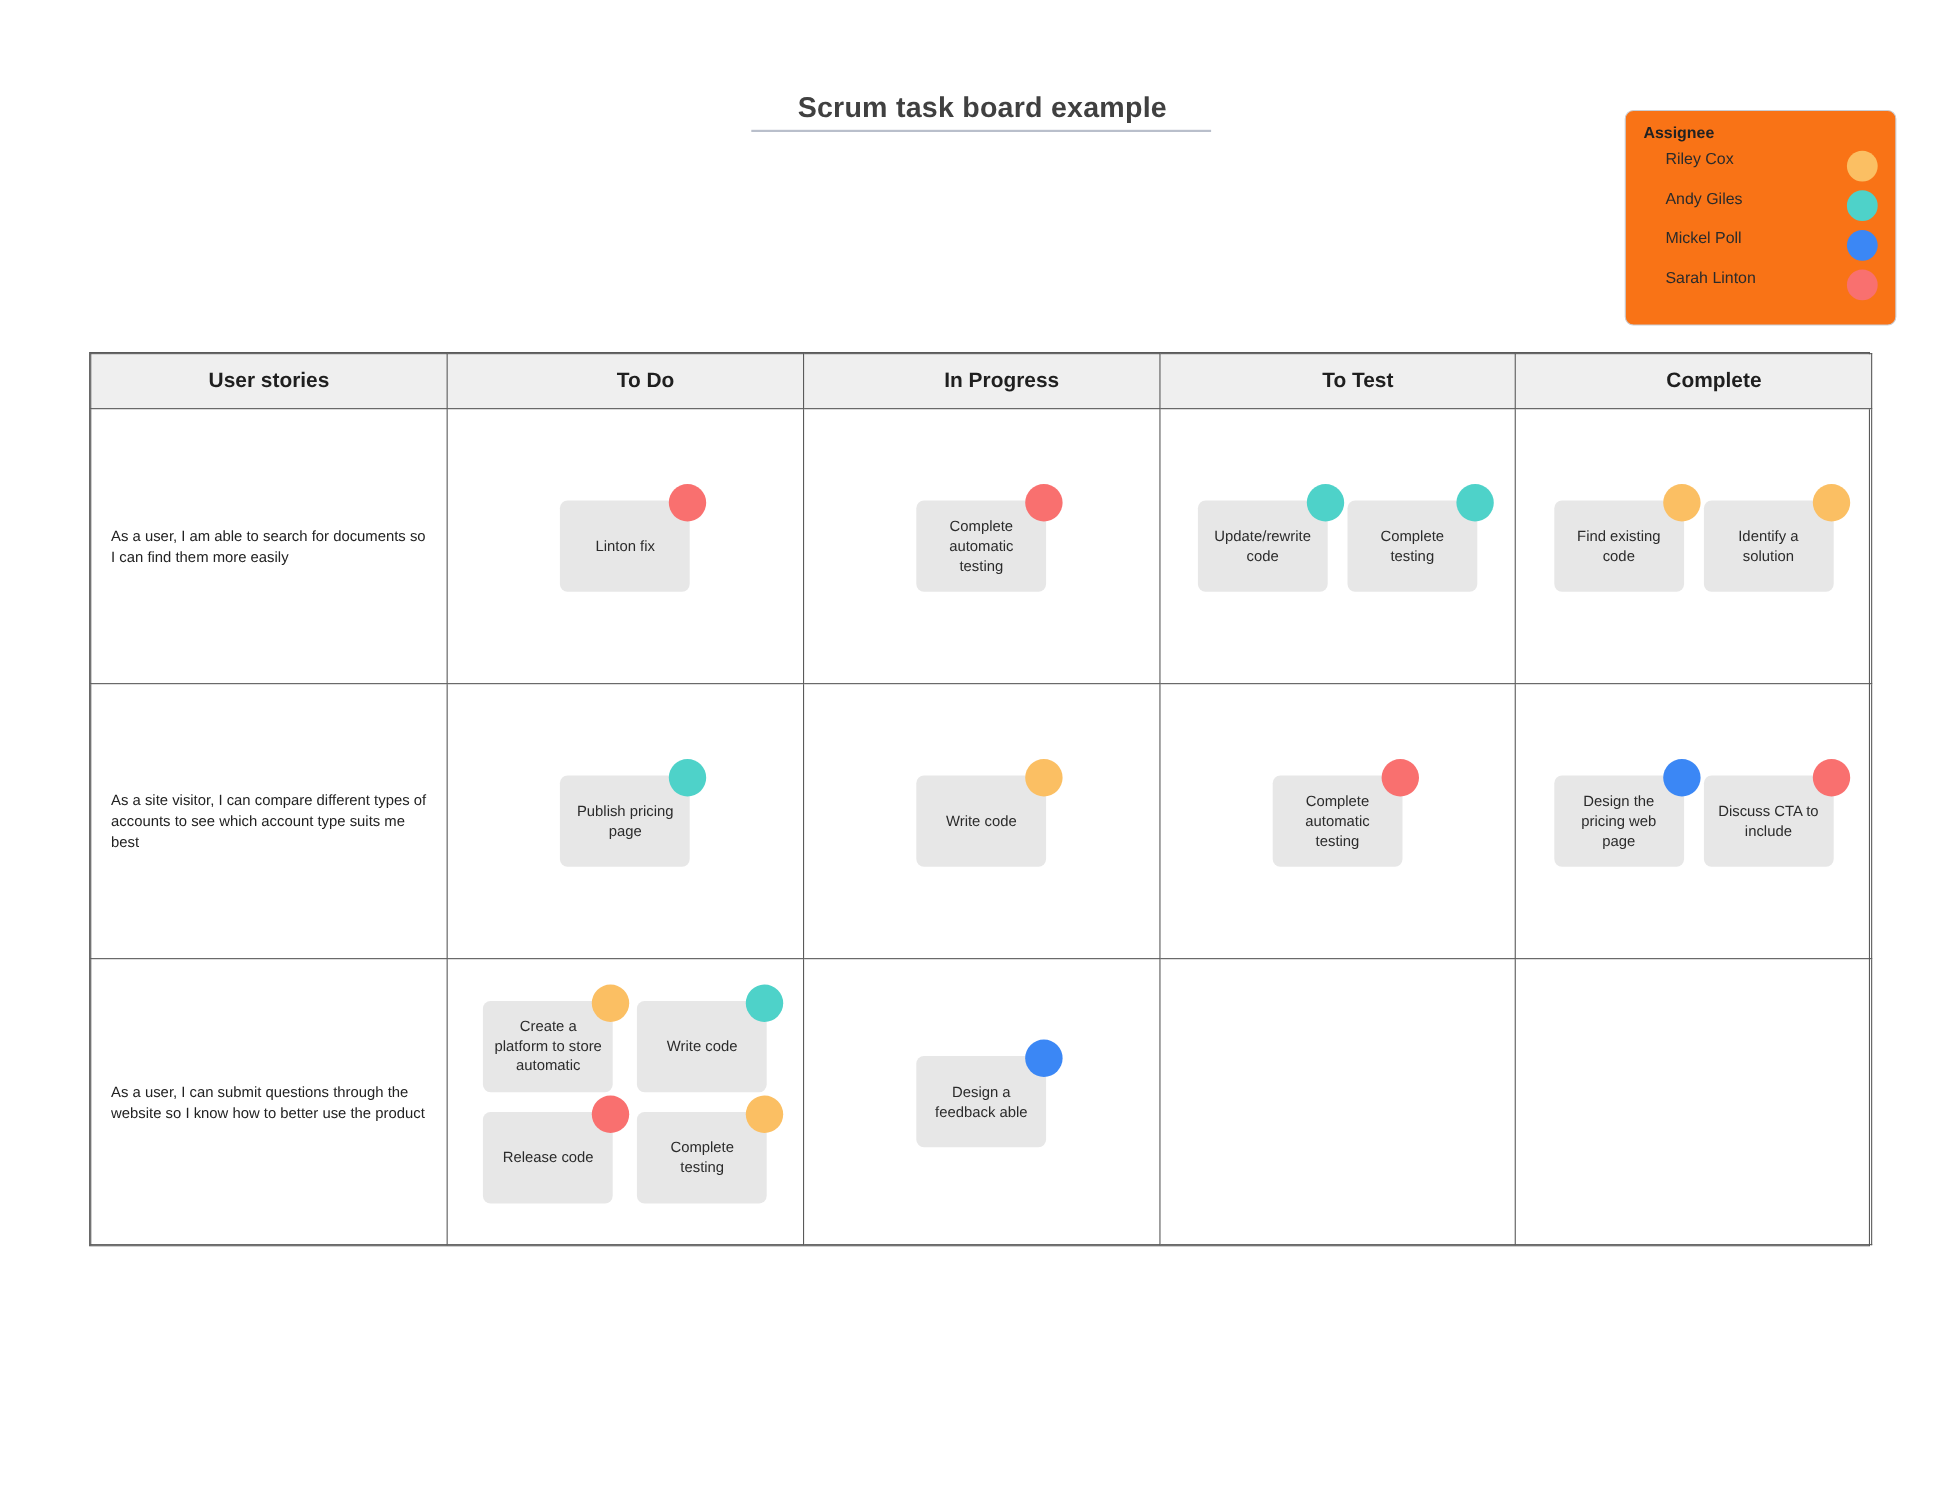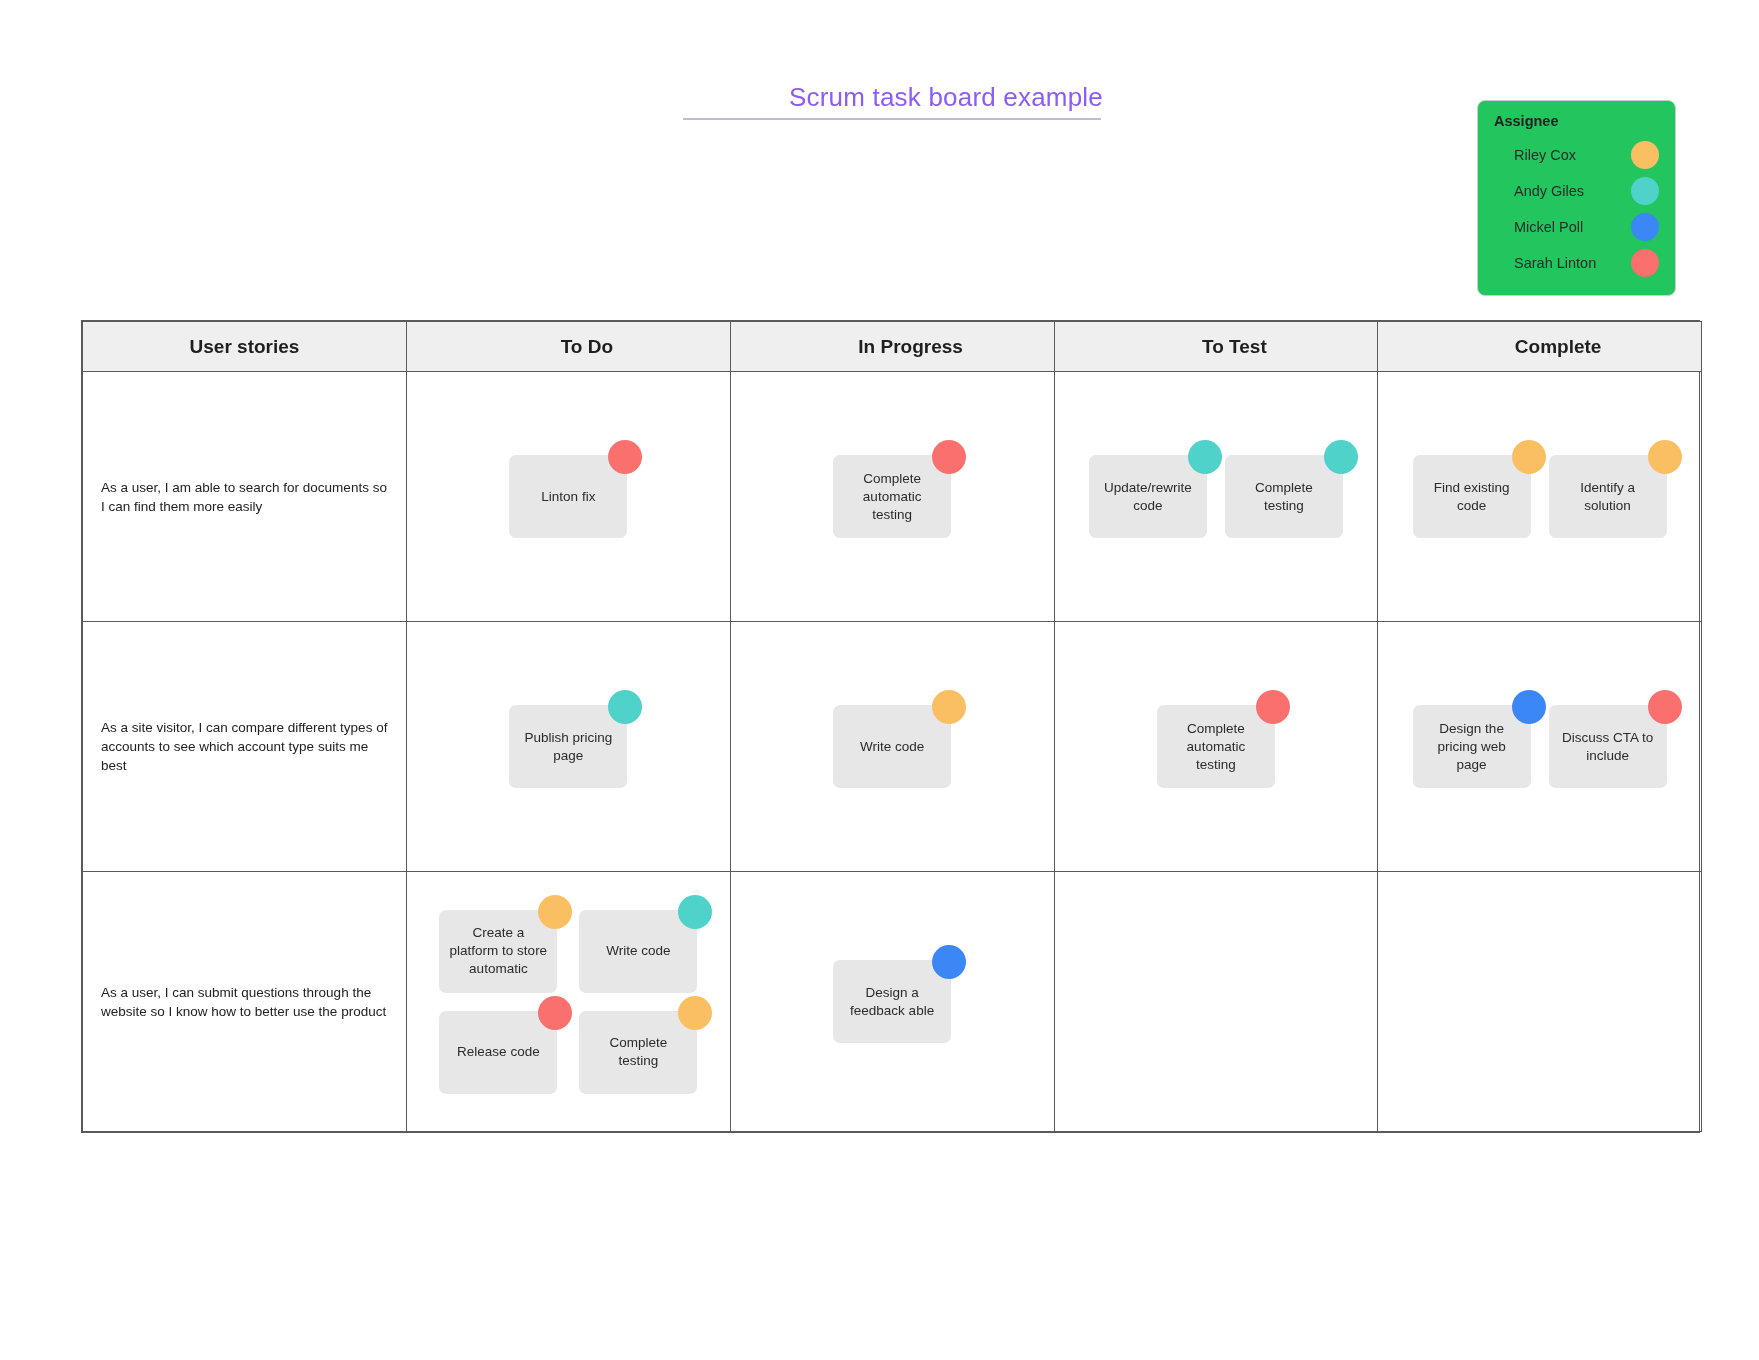--- a/index.html
+++ b/index.html
@@ -13,53 +13,51 @@
 
   
   .title-wrap {
     position: absolute;
     left: 683px; top: 80px;
     width: 420px;
     text-align: center;
   }
   .board-title {
     font-size: 26px;
-    font-weight: normal;
-    color: #8b5cf6;
+    font-weight: bold;
+    color: #404040;
     letter-spacing: .2px;
     line-height: 34px;
     white-space: nowrap;
-    text-align: right;
   }
   .title-rule {
     margin-top: 4px;
     height: 2px;
     background: #b9bfcb;
     width: 418px;
   }
 
   
   .legend {
     position: absolute;
     left: 1477px; top: 100px;
-    width: 199px;
+    width: 247px;
     border: 1px solid #c9cdd4;
     border-radius: 8px;
-    background: #22c55e;
+    background: #f97316;
     padding: 12px 16px 14px 16px;
   }
   .legend-title {
     font-size: 14.5px;
     font-weight: bold;
     color: #222;
     margin-bottom: 8px;
   }
   .legend-row {
     display: flex;
-    align-items: center;
     justify-content: space-between;
     height: 36px;
     padding-left: 20px;
   }
   .legend-name { font-size: 14.5px; color: #2b2b2b; }
   .legend-dot {
     width: 28px; height: 28px;
     border-radius: 50%;
     flex: 0 0 auto;
   }

